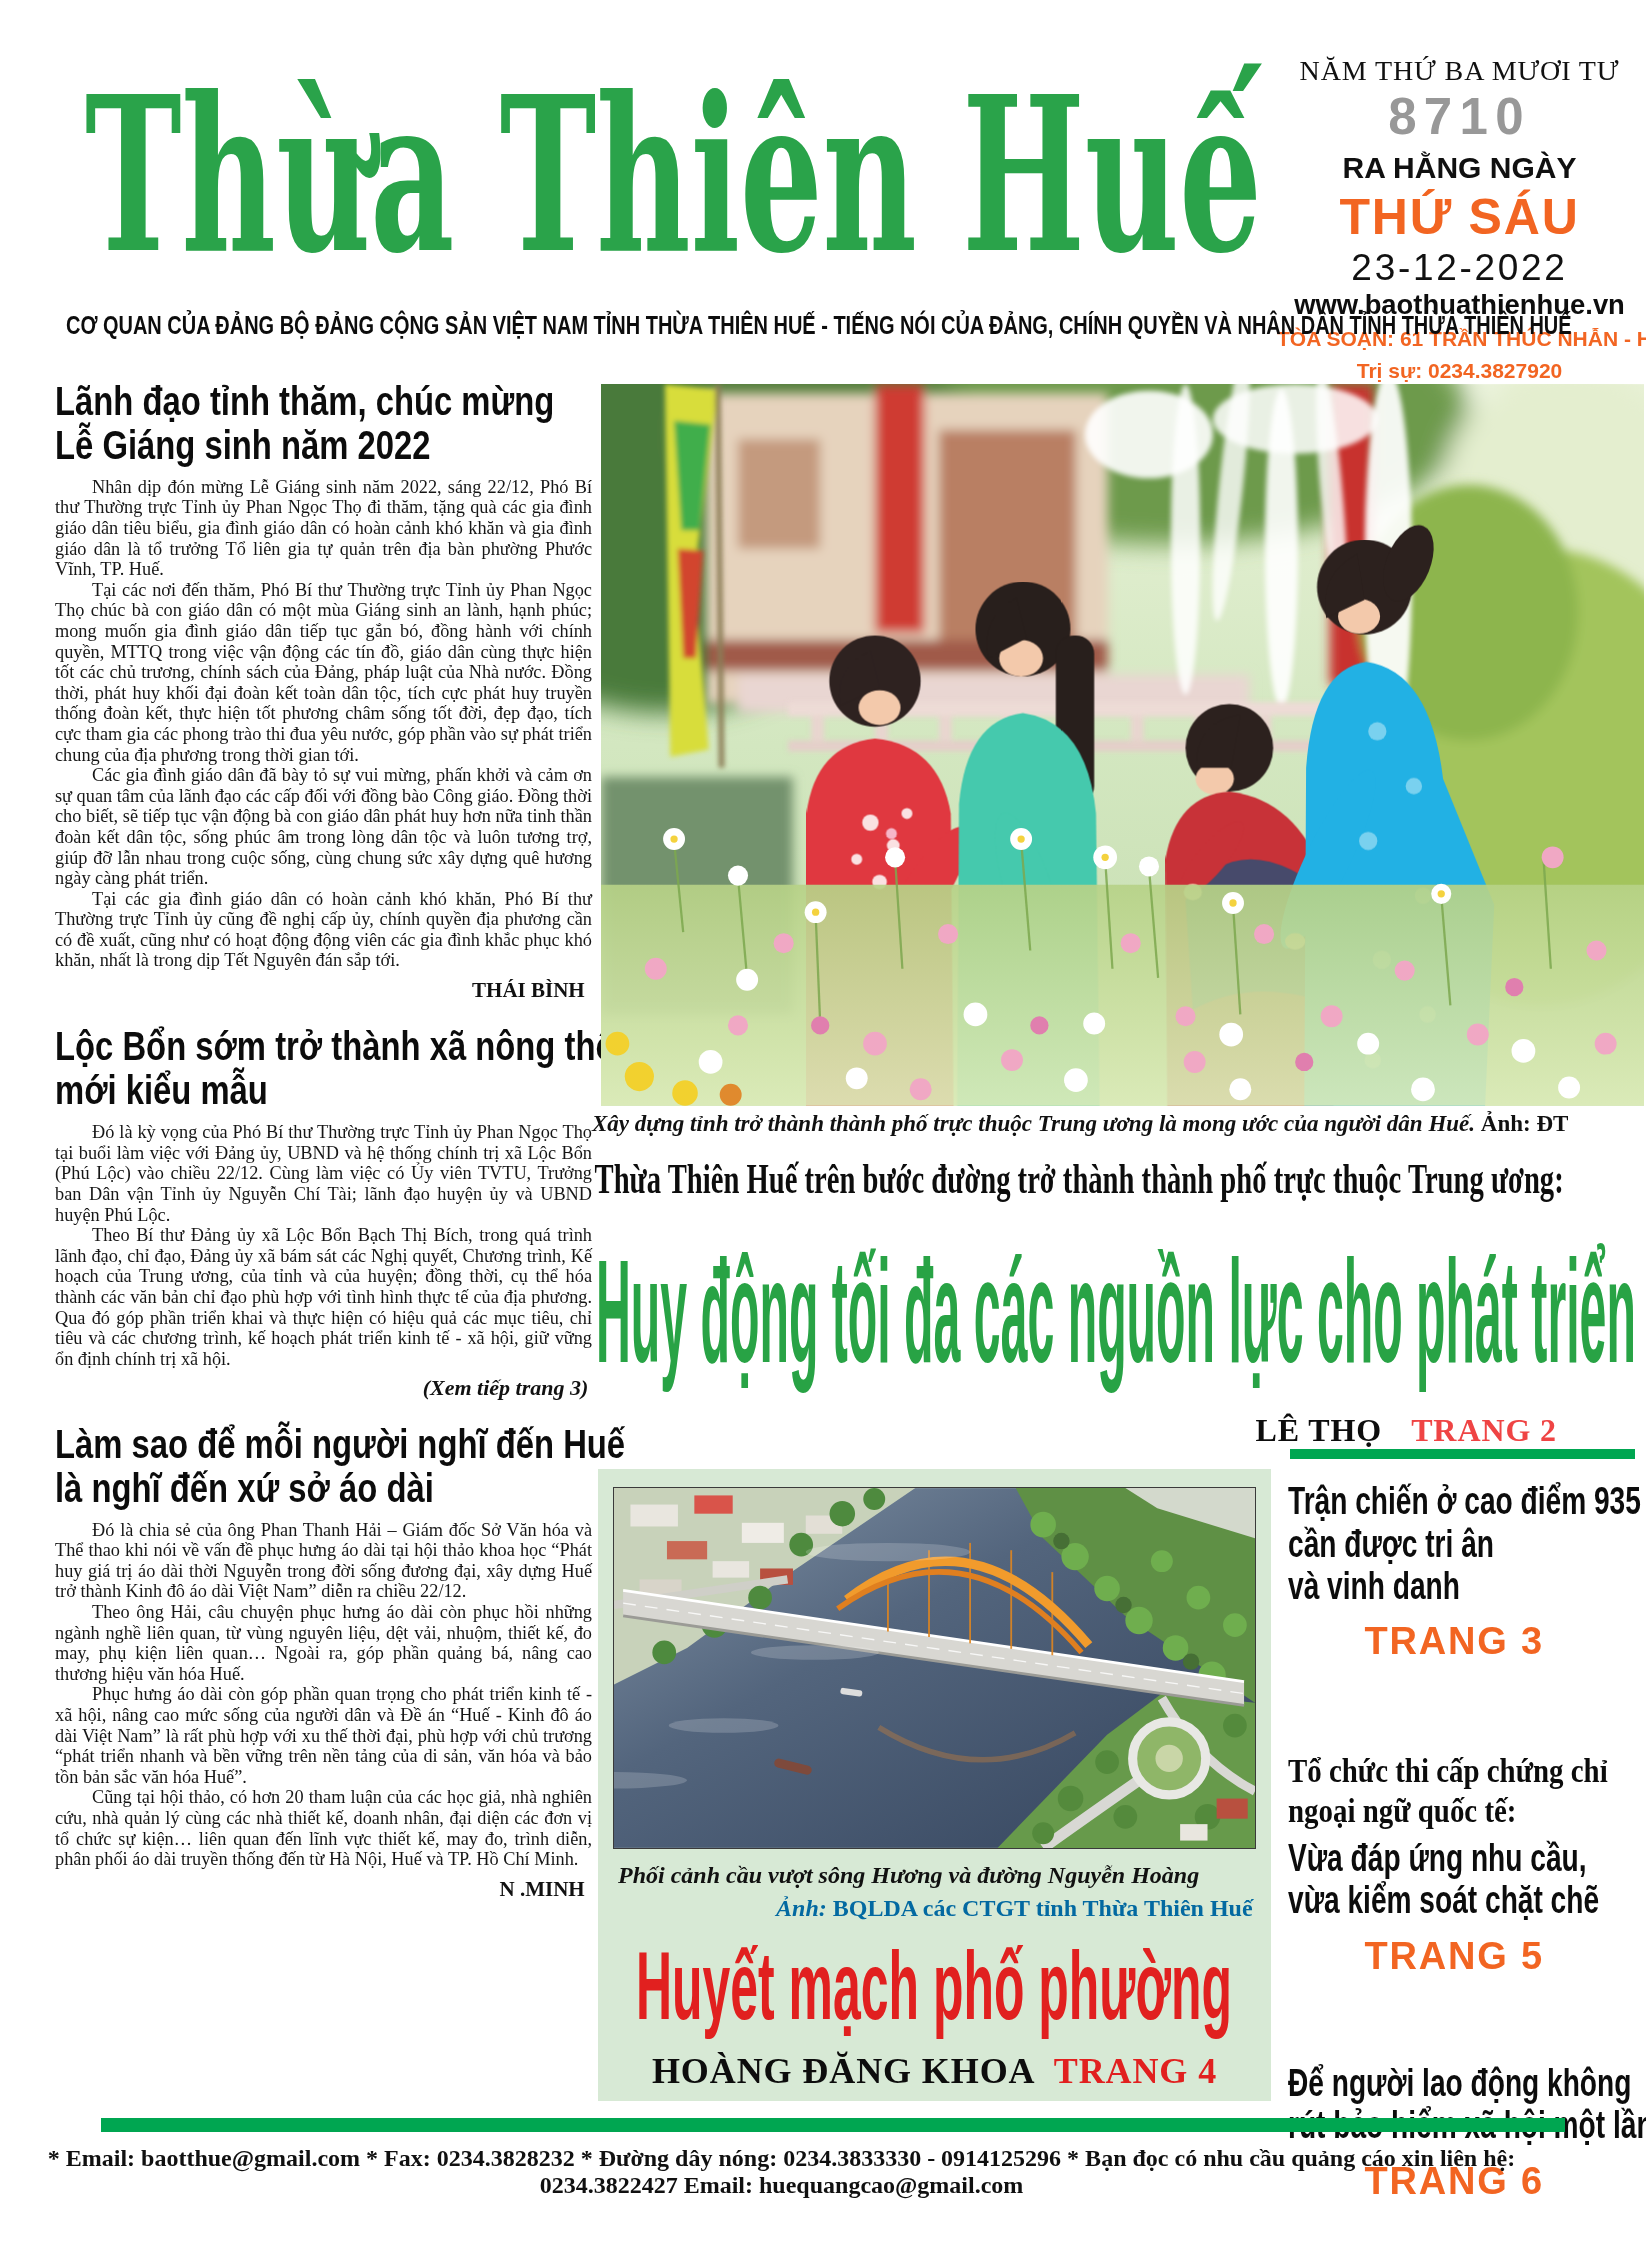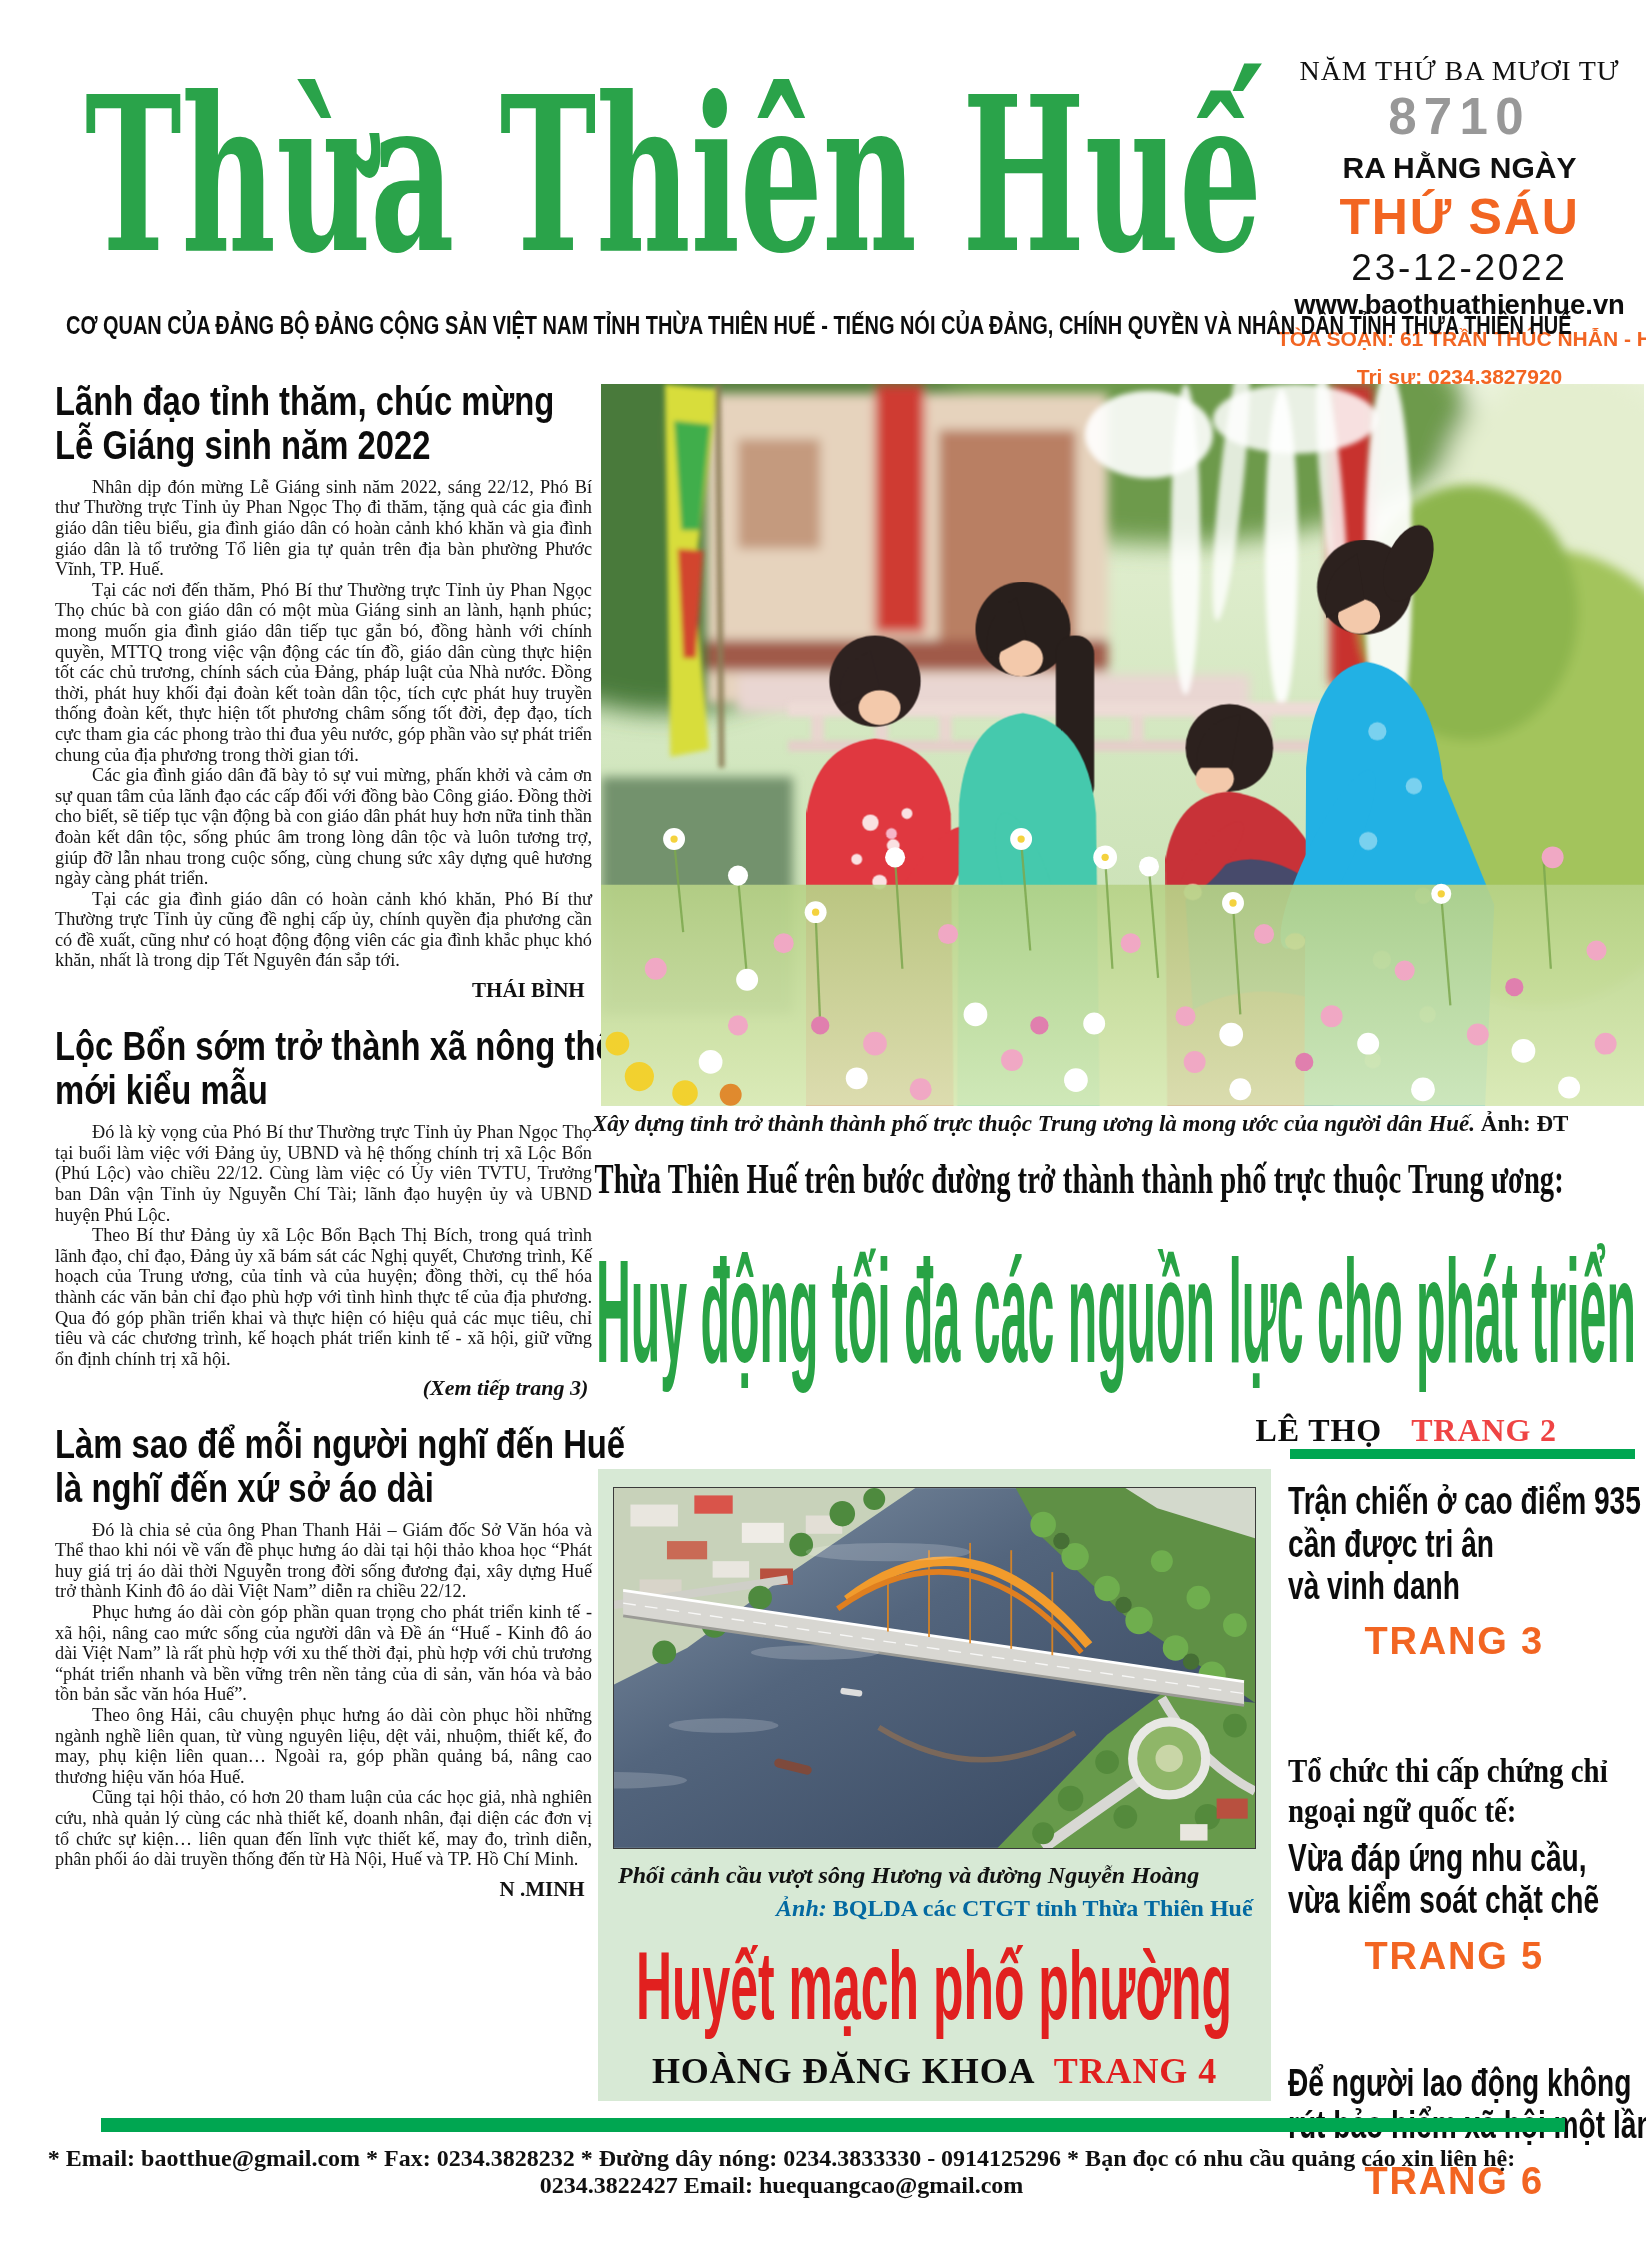--- a/index.html
+++ b/index.html
@@ -11,21 +11,21 @@
   
   .masthead-title-svg { position:absolute; left:84px; top:42px; overflow:visible; }
   .masthead-info { position:absolute; left:1277px; top:57px; width:365px; text-align:center; line-height:1; }
   .mi-year   { font-family:"Liberation Serif",serif; font-size:28px; letter-spacing:0.9px; color:#111; }
   .mi-number { font-family:"Liberation Sans",sans-serif; font-weight:bold; font-size:51px; color:#989898; letter-spacing:7.3px; margin-top:5.5px; }
   .mi-freq   { font-family:"Liberation Sans",sans-serif; font-weight:bold; font-size:30px; color:#101010; margin-top:11px; }
   .mi-day    { font-family:"Liberation Sans",sans-serif; font-weight:bold; font-size:50px; color:#f26522; margin-top:9.1px; letter-spacing:1.8px; }
   .mi-date   { font-family:"Liberation Sans",sans-serif; font-size:37px; color:#111; margin-top:7.3px; letter-spacing:2.7px; }
   .mi-web    { font-family:"Liberation Sans",sans-serif; font-weight:bold; font-size:27.4px; color:#0d0d0d; margin-top:5.5px; }
   .mi-office { font-family:"Liberation Sans",sans-serif; font-weight:bold; font-size:21px; color:#f26522; margin-top:9.1px; white-space:nowrap; }
-  .mi-phone  { font-family:"Liberation Sans",sans-serif; font-weight:bold; font-size:21px; color:#f26522; margin-top:17px; }
+  .mi-phone  { font-family:"Liberation Sans",sans-serif; font-weight:bold; font-size:21px; color:#f26522; margin-top:11px; }
   .masthead-subtitle {
     position:absolute; left:66px; top:311px; width:1508px;
     font-family:"Liberation Sans",sans-serif; font-weight:bold; font-size:25.6px; color:#0c0c0c;
     transform:scaleX(0.78); transform-origin:left center; white-space:nowrap;
   }
   
   .left-col { position:absolute; left:55px; top:380px; width:537px; height:1736px; }
   .article { margin-bottom:22px; }
   .art-headline {
     font-family:"Liberation Sans",sans-serif; font-weight:bold; font-size:41px; line-height:1.07;
@@ -133,22 +133,22 @@
       <div class="art-cont">(Xem tiếp trang 3)</div>
     </div>
 
     <div class="article">
       <div class="art-headline">
         <div>Làm sao để mỗi người nghĩ đến Huế</div>
         <div>là nghĩ đến xứ sở áo dài</div>
       </div>
       <div class="art-body">
         <p>Đó là chia sẻ của ông Phan Thanh Hải – Giám đốc Sở Văn hóa và Thể thao khi nói về vấn đề phục hưng áo dài tại hội thảo khoa học “Phát huy giá trị áo dài thời Nguyễn trong đời sống đương đại, xây dựng Huế trở thành Kinh đô áo dài Việt Nam” diễn ra chiều 22/12.</p>
+        <p>Theo ông Hải, câu chuyện phục hưng áo dài còn phục hồi những ngành nghề liên quan, từ vùng nguyên liệu, dệt vải, nhuộm, thiết kế, đo may, phụ kiện liên quan… Ngoài ra, góp phần quảng bá, nâng cao thương hiệu văn hóa Huế.</p>
         <p>Phục hưng áo dài còn góp phần quan trọng cho phát triển kinh tế - xã hội, nâng cao mức sống của người dân và Đề án “Huế - Kinh đô áo dài Việt Nam” là rất phù hợp với xu thế thời đại, phù hợp với chủ trương “phát triển nhanh và bền vững trên nền tảng của di sản, văn hóa và bảo tồn bản sắc văn hóa Huế”.</p>
-        <p>Theo ông Hải, câu chuyện phục hưng áo dài còn phục hồi những ngành nghề liên quan, từ vùng nguyên liệu, dệt vải, nhuộm, thiết kế, đo may, phụ kiện liên quan… Ngoài ra, góp phần quảng bá, nâng cao thương hiệu văn hóa Huế.</p>
         <p>Cũng tại hội thảo, có hơn 20 tham luận của các học giả, nhà nghiên cứu, nhà quản lý cùng các nhà thiết kế, doanh nhân, đại diện các đơn vị tổ chức sự kiện… liên quan đến lĩnh vực thiết kế, may đo, trình diễn, phân phối áo dài truyền thống đến từ Hà Nội, Huế và TP. Hồ Chí Minh.</p>
       </div>
       <div class="art-byline">N .MINH</div>
     </div>
   </div>
 
   <svg class="main-photo" viewBox="0 0 1142 790">
     <defs>
       <linearGradient id="g-bg" x1="0" y1="0" x2="0" y2="1">
         <stop offset="0" stop-color="#e9f2d8"></stop>

